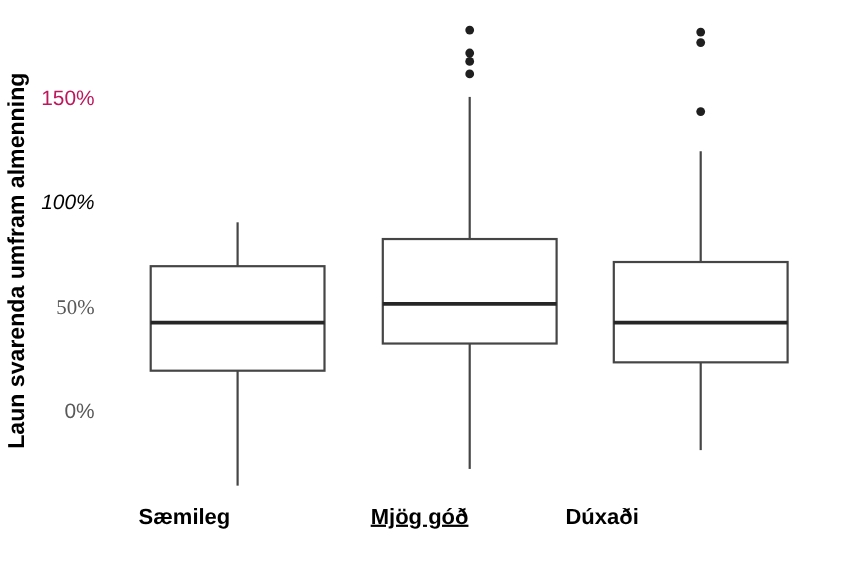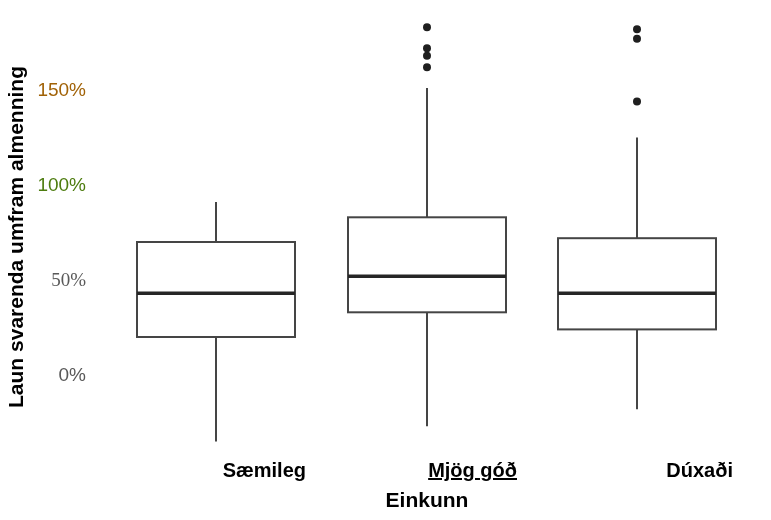--- a/index.html
+++ b/index.html
@@ -46,43 +46,43 @@
     width: 68px;
     text-align: right;
     font-size: 19px;
     line-height: 24px;
     color: #595959;
   }
   .xcat {
     position: absolute;
     top: 458px;
     width: 180px;
-    text-align: right;
+    text-align: left;
     font-weight: bold;
     font-size: 20px;
     line-height: 24px;
     color: #000000;
   }
   #plot {
     position: absolute;
     left: 0;
     top: 0;
   }
 </style>
 </head>
 <body>
 
 <div class="figure">
   <div class="y-title">Laun svarenda umfram almenning</div>
 
   <div class="layer" id="yticks">
       <div class="ytick" style="top: 363px; color: rgb(89, 89, 89);">0%</div>
       <div class="ytick" style="top: 268px; color: rgb(89, 89, 89); font-family: Liberation Serif, serif;">50%</div>
-      <div class="ytick" style="top: 173px; color: #4d7c0f;">100%</div>
-      <div class="ytick" style="top: 78px; color: #a16207;">150%</div>
+      <div class="ytick" style="top: 173px; color: #000000; font-style: italic;">100%</div>
+      <div class="ytick" style="top: 78px; color: #be185d;">150%</div>
     </div>
 
   <svg id="plot" width="771" height="520">
       <line x1="216" y1="202.1" x2="216" y2="242" stroke="#454545" stroke-width="2"></line>
       <line x1="216" y1="337" x2="216" y2="441.5" stroke="#454545" stroke-width="2"></line>
       <rect x="137" y="242" width="158" height="95" fill="#ffffff" stroke="#454545" stroke-width="2"></rect>
       <line x1="137" y1="293.3" x2="295" y2="293.3" stroke="#262626" stroke-width="3.5"></line>
       <line x1="427" y1="88.10000000000002" x2="427" y2="217.3" stroke="#454545" stroke-width="2"></line>
       <line x1="427" y1="312.3" x2="427" y2="426.3" stroke="#454545" stroke-width="2"></line>
       <rect x="348" y="217.3" width="158" height="95" fill="#ffffff" stroke="#454545" stroke-width="2"></rect>
@@ -96,17 +96,16 @@
       <rect x="558" y="238.20000000000002" width="158" height="91.19999999999996" fill="#ffffff" stroke="#454545" stroke-width="2"></rect>
       <line x1="558" y1="293.3" x2="716" y2="293.3" stroke="#262626" stroke-width="3.5"></line>
       <circle cx="637" cy="101.40000000000003" r="4" fill="#1f1f1f"></circle>
       <circle cx="637" cy="38.69999999999999" r="4" fill="#1f1f1f"></circle>
       <circle cx="637" cy="29.19999999999999" r="4" fill="#1f1f1f"></circle>
     </svg>
 
   <div class="layer" id="xcats">
       <div class="xcat" style="left: 126px;">Sæmileg</div>
       <div class="xcat" style="left: 337px; text-decoration: underline;">Mjög góð</div>
-      <div class="xcat" style="left: 553px;">Dúxaði</div>
+      <div class="xcat" style="left: 514px;">Dúxaði</div>
     </div>
 
-  <div class="x-title">Einkunn</div>
 </div>
 
 </body></html>

